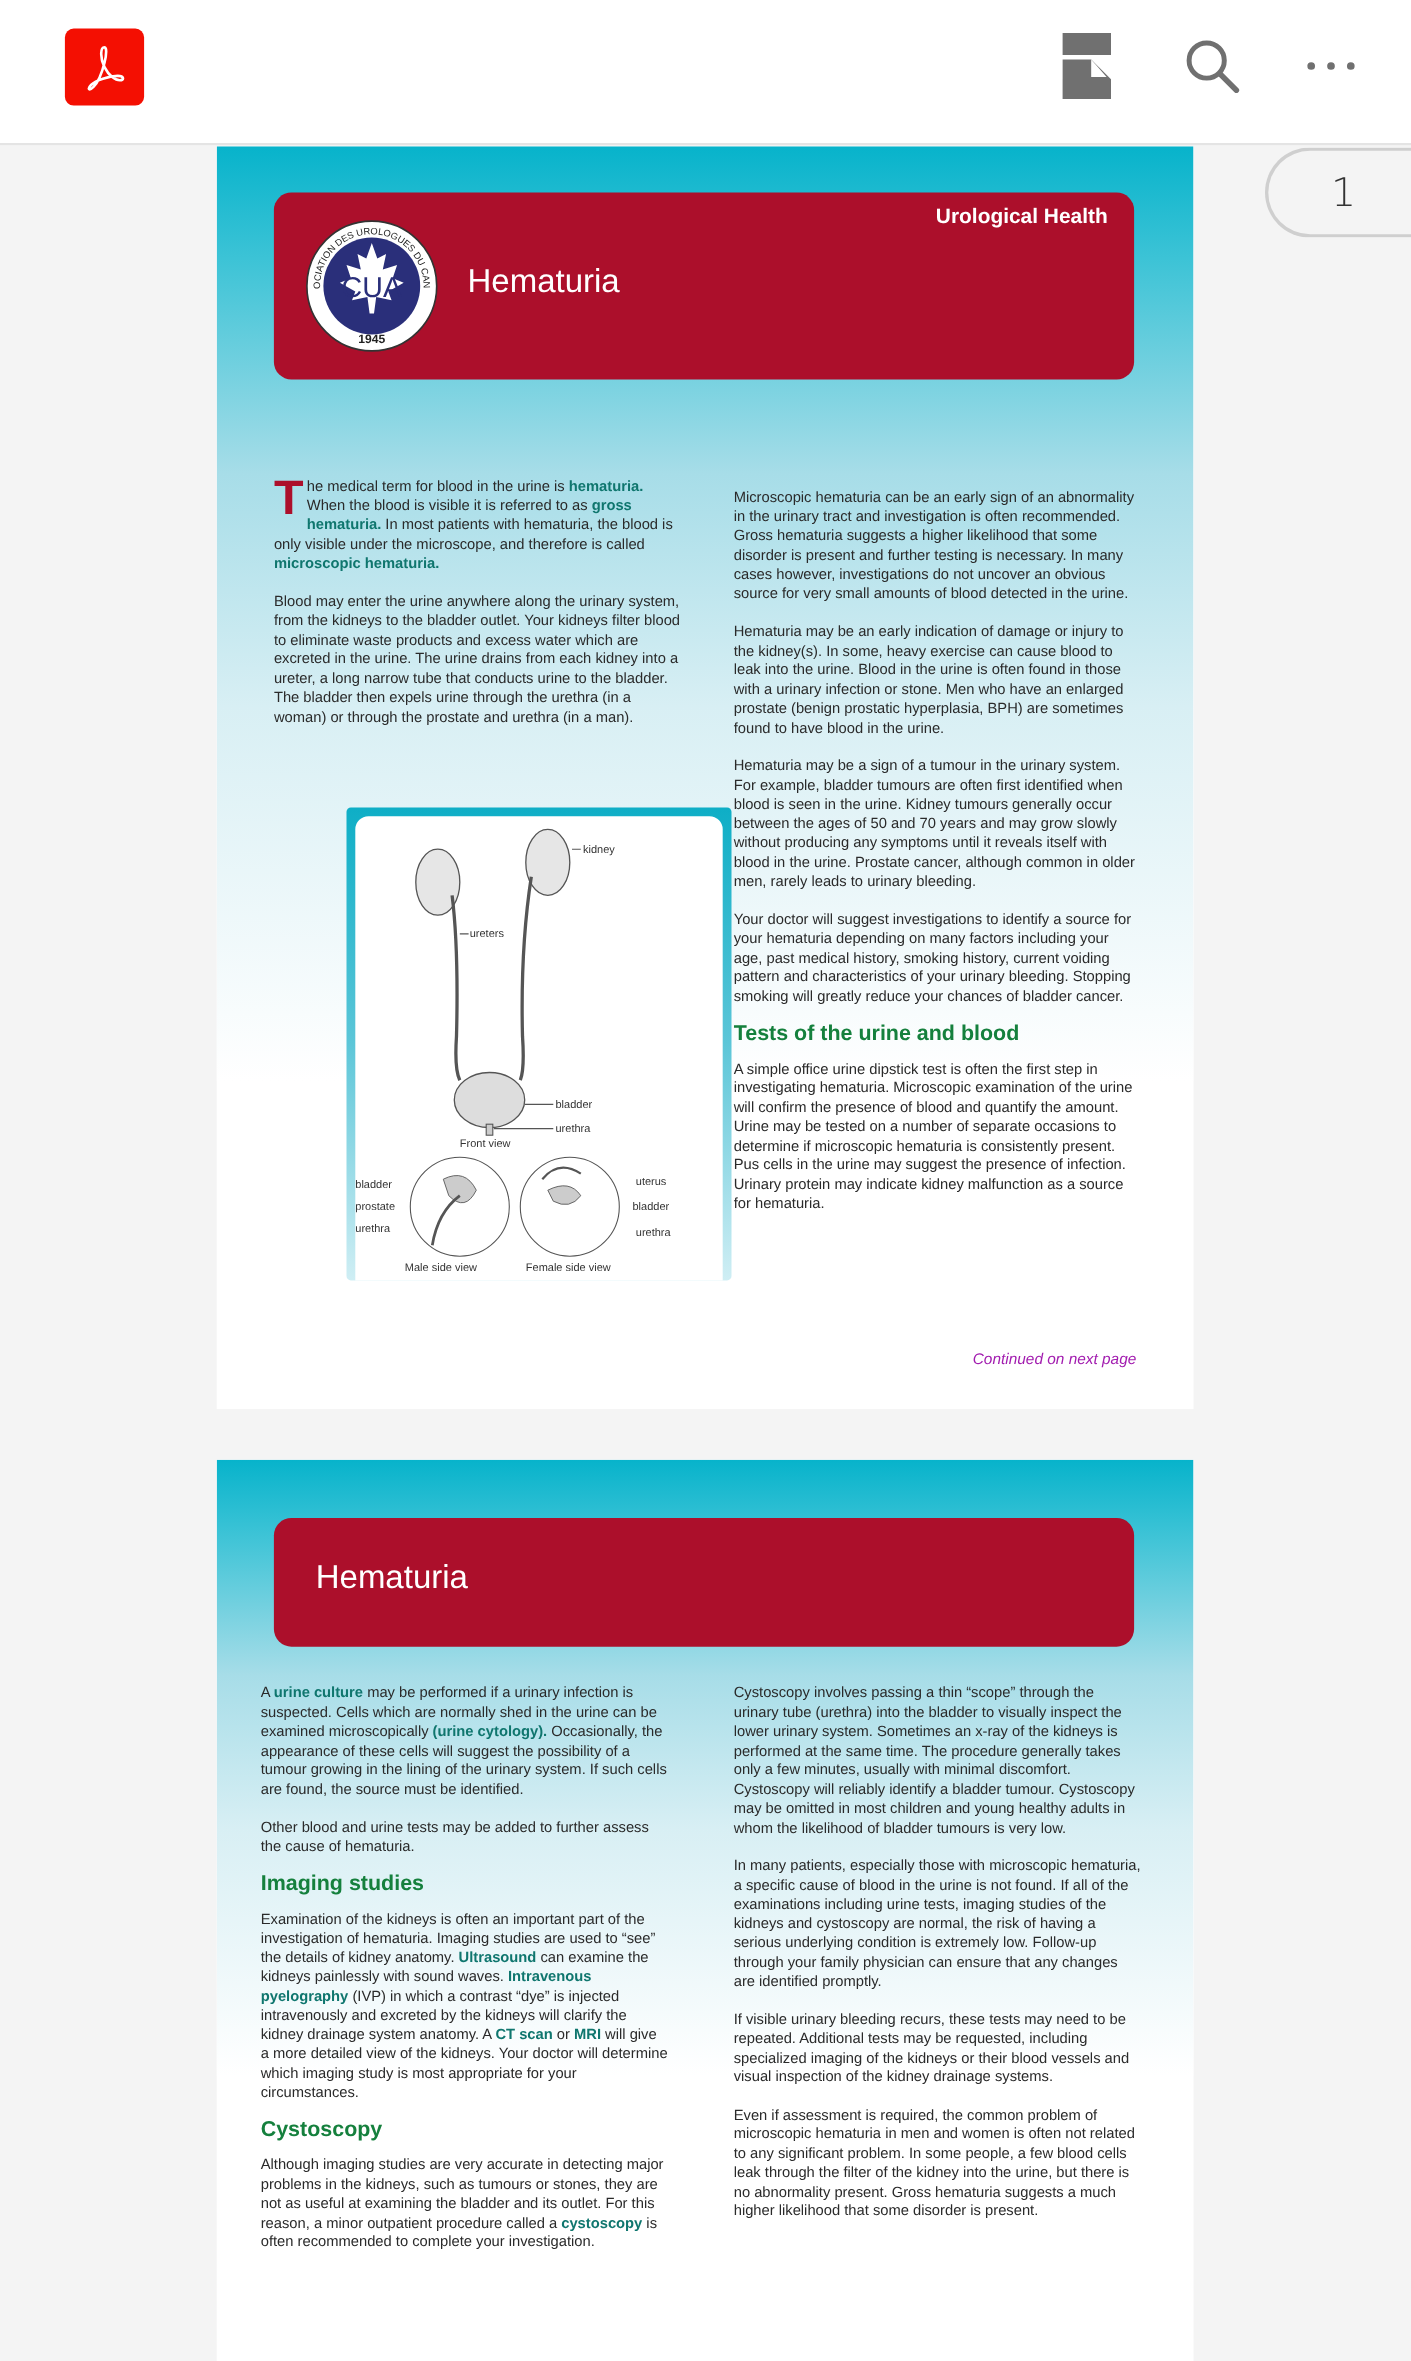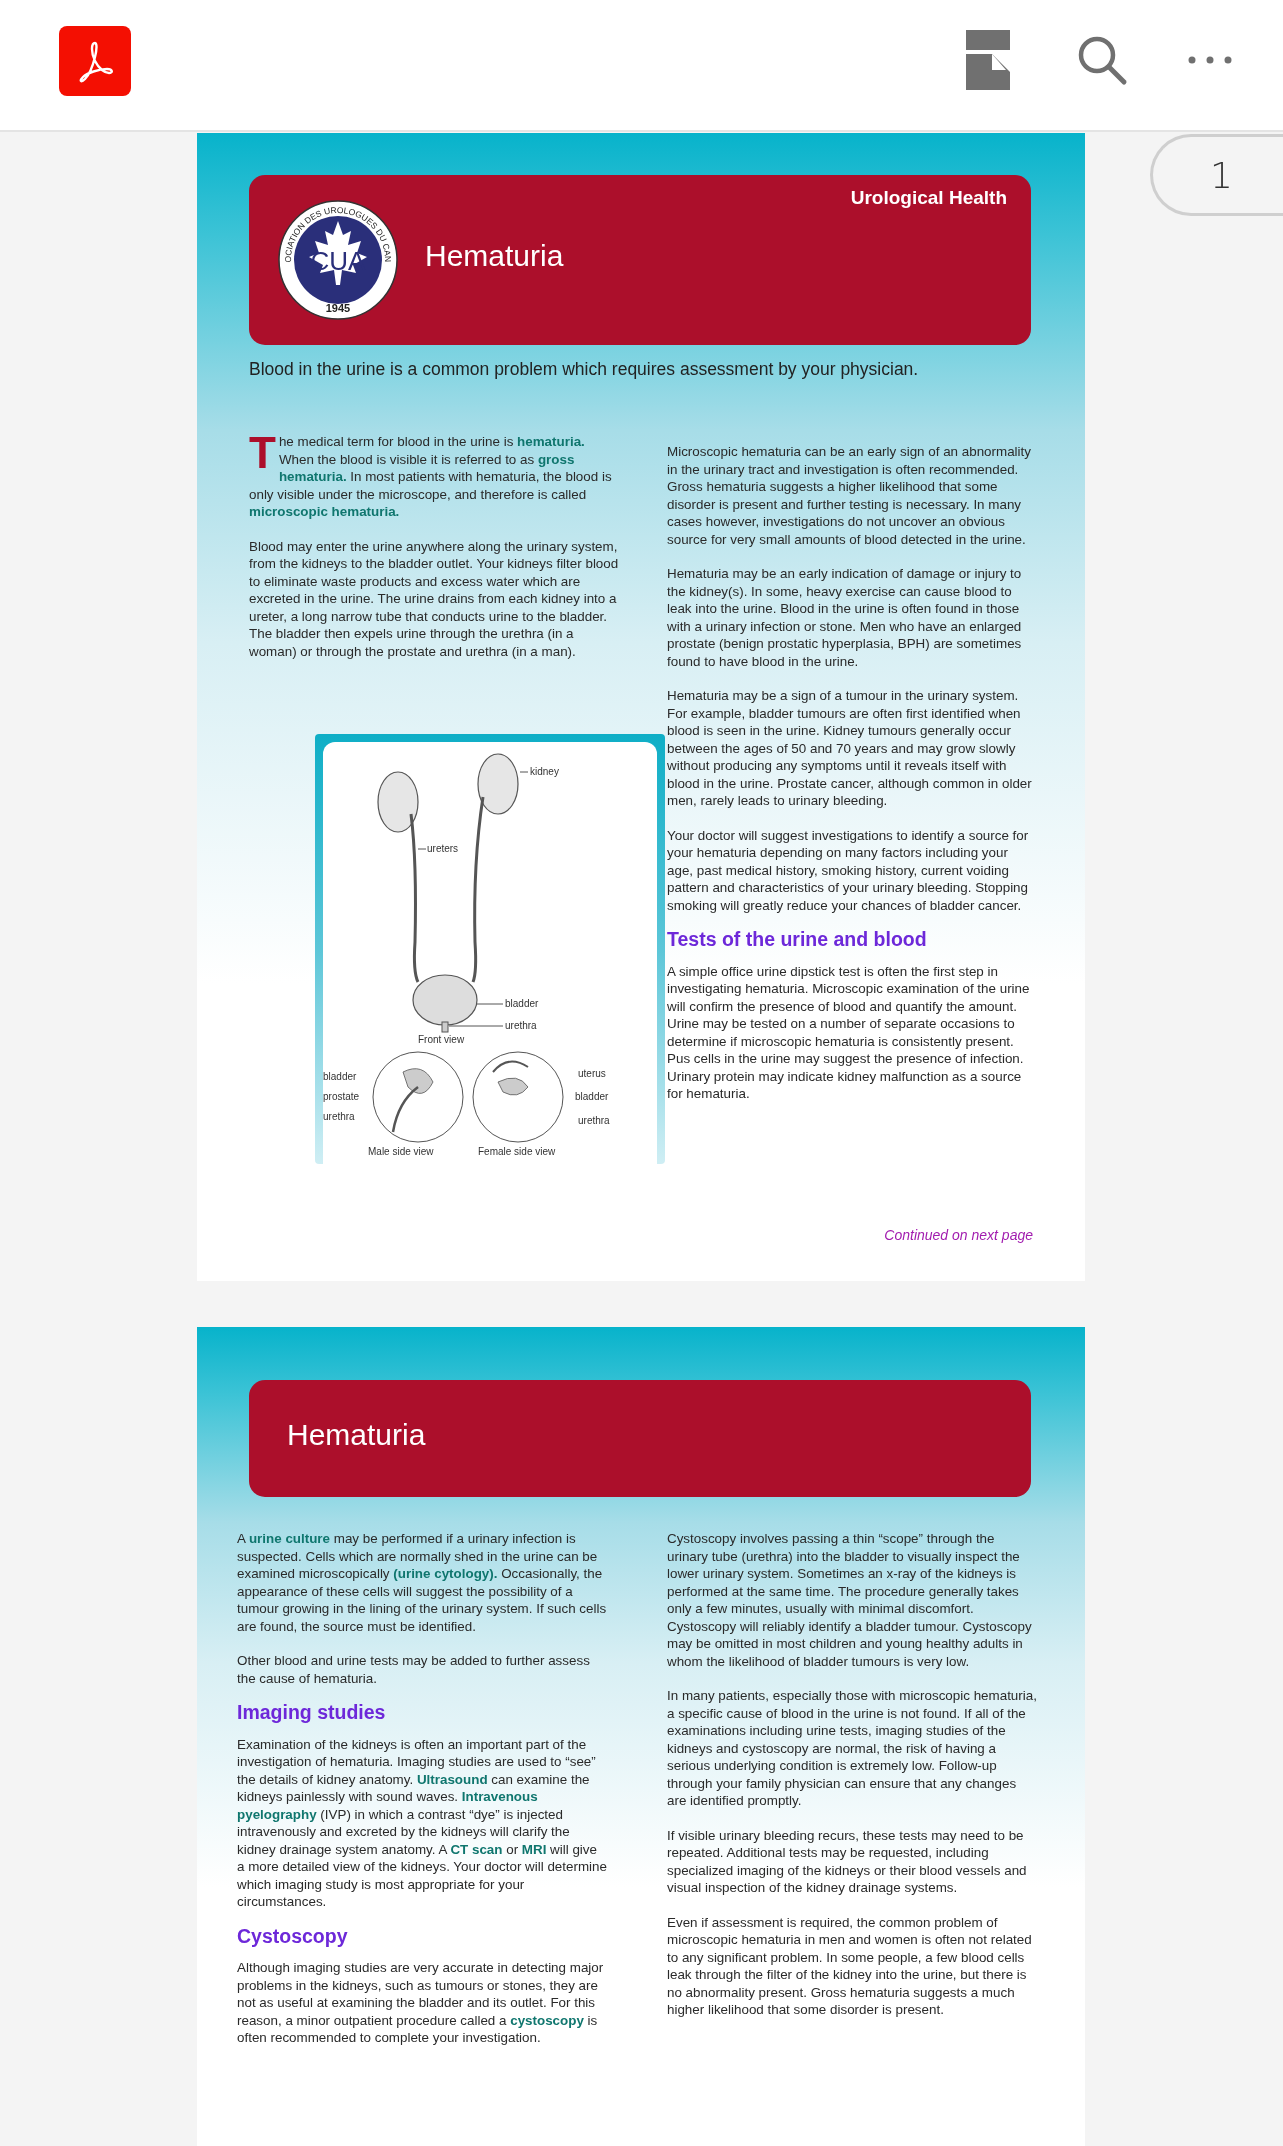--- a/index.html
+++ b/index.html
@@ -24,21 +24,21 @@
   .logo { position: absolute; left: 28px; top: 24px; width: 122px; height: 122px; }
   .subtitle { position: absolute; left: 52px; top: 226px; font-family: "Liberation Sans", sans-serif; font-size: 17.5px; color: #222; }
   .col { position: absolute; font-family: "Liberation Sans", sans-serif; font-size: 13.4px; line-height: 17.5px; color: #2a2a2a; }
   .col p { margin-bottom: 17px; }
   .col b { color: #0f766e; }
   .page1 .col-left { left: 52px; top: 300px; width: 370px; }
   .page1 .col-right { left: 470px; top: 310px; width: 370px; }
   .page2 .col-left { left: 40px; top: 203px; width: 370px; }
   .page2 .col-right { left: 470px; top: 203px; width: 370px; }
   .dropcap { float: left; font-size: 44px; line-height: 36px; color: #ac0f2b; font-weight: bold; margin-right: 3px; margin-top: 2px; font-family: "Liberation Sans", sans-serif; }
-  .section-h { font-family: "Liberation Sans", sans-serif; font-weight: bold; color: #6d28d9; font-size: 19.5px; margin: 4px 0 14px 0; }
+  .section-h { font-family: "Liberation Sans", sans-serif; font-weight: bold; color: #15803d; font-size: 19.5px; margin: 4px 0 14px 0; }
   .continued { position: absolute; right: 52px; top: 1094px; font-family: "Liberation Sans", sans-serif; font-style: italic; font-size: 14px; color: #a21caf; }
   .illus { position: absolute; left: 90px; top: 601px; width: 350px; height: 430px; background: linear-gradient(to bottom, #0eaec6 0%, #5cc6d8 50%, #cfeef4 100%); border-radius: 4px; margin-left: 28px; }
   .illus-inner { position: absolute; left: 8px; top: 8px; right: 8px; bottom: 0; background: #fff; border-radius: 12px 12px 0 0; }
   .illus svg text { font-family: "Liberation Sans", sans-serif; font-size: 10px; fill: #333; }
 </style>
 </head>
 <body>
 
 <div class="topbar">
   <div class="app-logo">
@@ -78,21 +78,20 @@
         <path d="M61 22 L66 36 L74 32 L71 46 L84 42 L80 54 L90 58 L76 66 L79 74 L65 71 L63 86 L59 86 L57 71 L43 74 L46 66 L32 58 L42 54 L38 42 L51 46 L48 32 L56 36 Z" fill="#fff"></path>
         <text x="61" y="71" text-anchor="middle" font-family="Liberation Sans, sans-serif" font-size="26" fill="#2a2f7a">CUA</text>
         <text x="61" y="113" text-anchor="middle" font-family="Liberation Sans, sans-serif" font-size="11" font-weight="bold" fill="#222">1945</text>
         <path id="arcTop" d="M14 61 A47 47 0 0 1 108 61" fill="none"></path>
         <text font-family="Liberation Sans, sans-serif" font-size="8.5" fill="#222"><textPath href="#arcTop" startOffset="50%" text-anchor="middle">ASSOCIATION DES UROLOGUES DU CANADA</textPath></text>
       </svg>
     </div>
     <div class="banner-tag">Urological Health</div>
     <div class="banner-title">Hematuria</div>
   </div>
-  <div class="subtitle">Blood in the urine is a common problem which requires assessment by your physician.</div>
 
   <div class="col col-left">
     <p>
       <span class="dropcap">T</span><span>he medical term for blood in the urine is </span><b>hematuria.</b><span> When the blood is visible it is referred to as </span><b>gross hematuria.</b><span> In most patients with hematuria, the blood is only visible under the microscope, and therefore is called </span><b>microscopic hematuria.</b>
     </p>
     <p>Blood may enter the urine anywhere along the urinary system, from the kidneys to the bladder outlet. Your kidneys filter blood to eliminate waste products and excess water which are excreted in the urine. The urine drains from each kidney into a ureter, a long narrow tube that conducts urine to the bladder. The bladder then expels urine through the urethra (in a woman) or through the prostate and urethra (in a man).</p>
   </div>
 
   <div class="illus">
     <div class="illus-inner">

